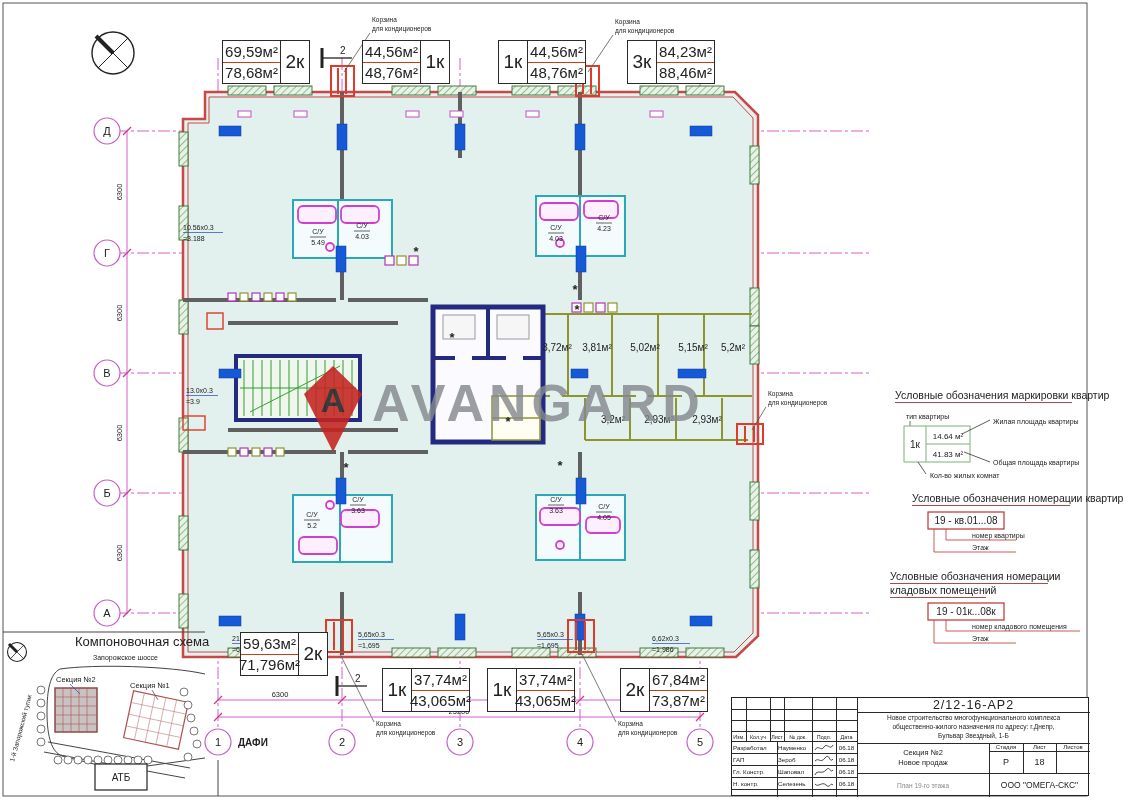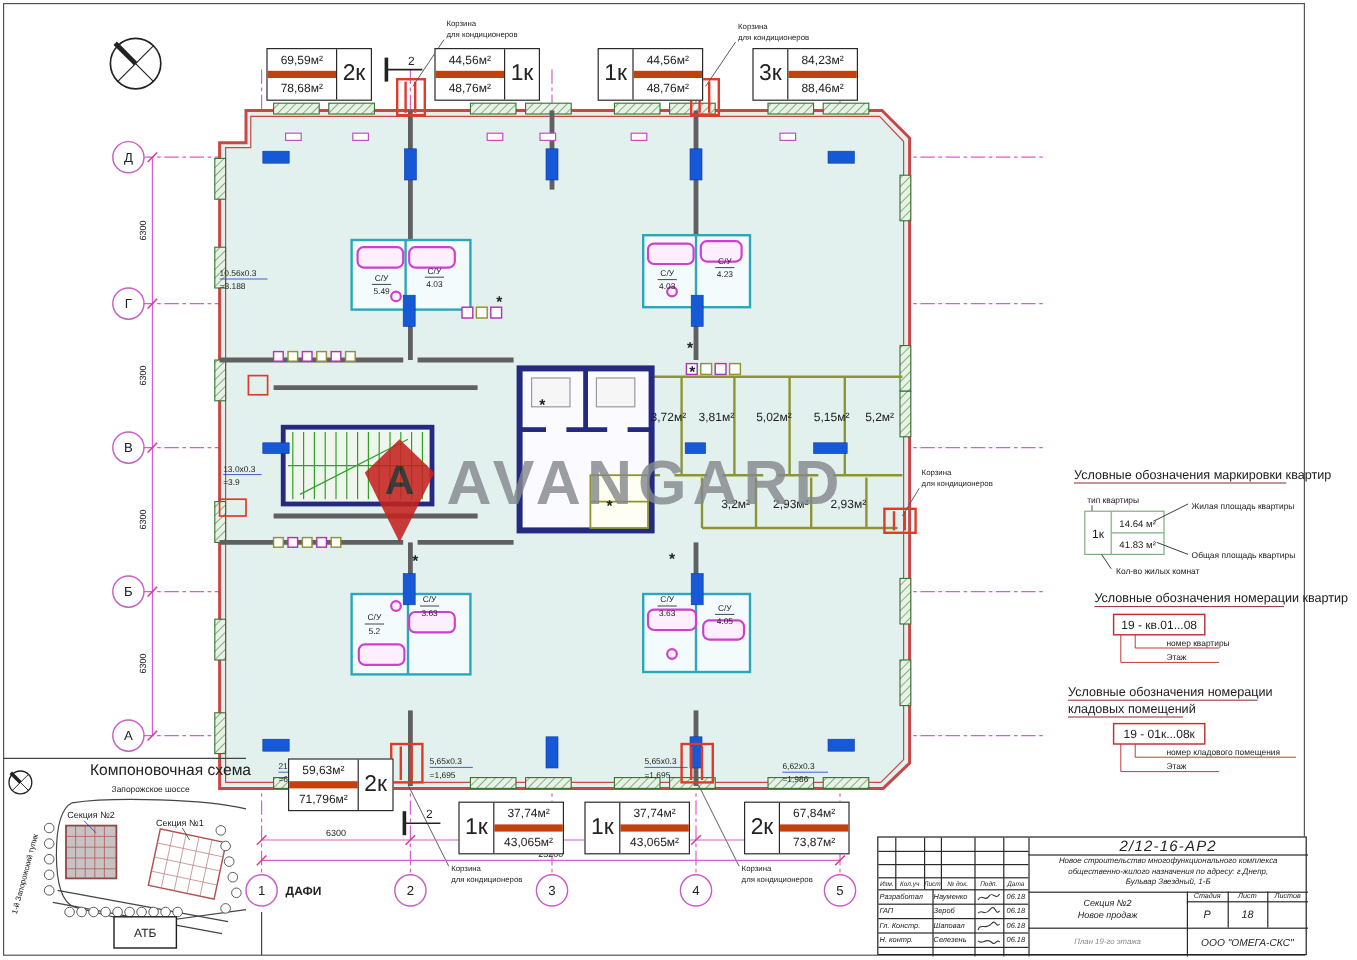--- a/index.html
+++ b/index.html
@@ -6,28 +6,28 @@
   #sheet{position:relative;width:1131px;height:800px;background:#fff;overflow:hidden;
          font-family:"Liberation Sans",sans-serif;color:#222;}
   svg text{font-family:"Liberation Sans",sans-serif;fill:#222;}
   #drawing{position:absolute;left:0;top:0;z-index:1;}
   
   .wm{position:absolute;left:300px;top:364px;z-index:2;display:flex;align-items:flex-start;pointer-events:none;}
   .wm-text{font-size:52px;font-weight:bold;letter-spacing:5px;color:#85898e;opacity:.82;line-height:66px;margin-left:6px;margin-top:6px;}
   
   .apt{position:absolute;z-index:3;display:flex;background:#fff;border:1.2px solid #2a2a2a;height:44px;box-sizing:border-box;}
   .apt .areas{width:57px;display:flex;flex-direction:column;}
-  .apt .areas div{flex:1;display:flex;align-items:center;justify-content:center;font-size:10px;white-space:nowrap;}
-  .apt .areas div+div{border-top:6px solid #c2410c;}
+  .apt .areas div{flex:1;display:flex;align-items:center;justify-content:center;font-size:15px;white-space:nowrap;}
+  .apt .areas div+div{border-top:1px solid #c2410c;}
   .apt .rooms{width:28px;display:flex;align-items:center;justify-content:center;font-size:19px;}
   .apt.rr .rooms{border-left:1px solid #2a2a2a;}
   .apt.rl .rooms{border-right:1px solid #2a2a2a;}
   
   #stamp{position:absolute;left:731px;top:697px;width:358px;height:99px;border:1.6px solid #222;
-         background:#fff;z-index:3;box-sizing:border-box;font-size:7px;font-style:italic;}
+         background:#fff;z-index:3;box-sizing:border-box;font-size:7px;}
   .tbl{position:absolute;background:#2a2a2a;}
   .tc{position:absolute;display:flex;align-items:center;justify-content:center;text-align:center;white-space:nowrap;}
 </style>
 </head>
 <body>
 
 <div id="sheet">
 
 <svg id="drawing" width="1131" height="800" viewBox="0 0 1131 800">
   <defs>

